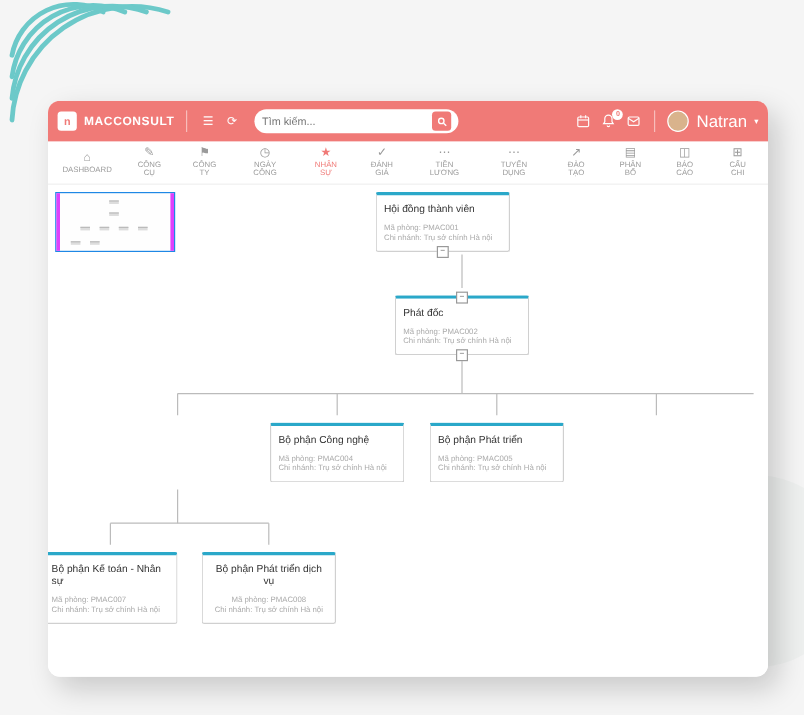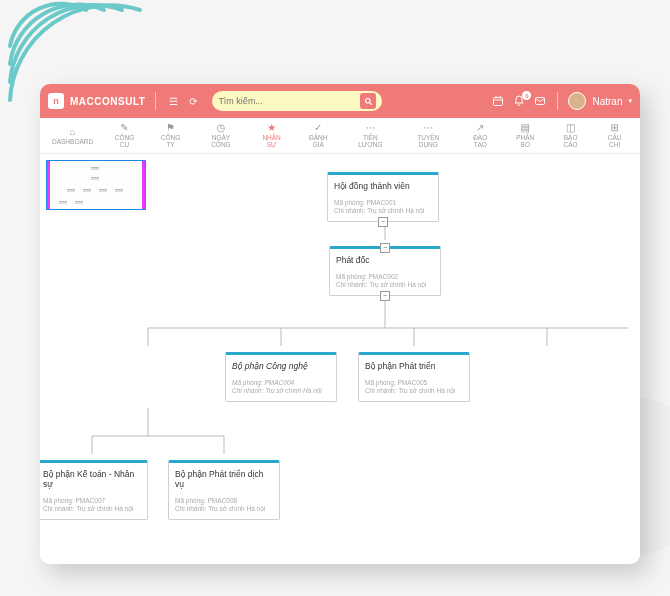--- a/index.html
+++ b/index.html
@@ -44,21 +44,21 @@
     border-radius: 3px;
     display:flex; align-items:center; justify-content:center;
     color:#f07a77; font-weight:700; font-size:9px;
   }
   .appname { font-weight: 700; letter-spacing: .5px; }
   .sep-v { width:1px; height:18px; background:rgba(255,255,255,.5); margin:0 4px; }
   .sm-ico { width:14px; display:flex; justify-content:center; color:#fff; opacity:.95; }
   .search {
     flex: 0 0 auto;
     display:flex; align-items:center;
-    background:#fef9c3; border-radius:12px;
+    background:#ffffff; border-radius:12px;
     height:20px; width:170px;
     padding:0 6px; margin-left:6px;
   }
   .search input {
     flex:1; border:none; outline:none; font-size:9px;
     background:transparent; color:#555;
   }
   .search-btn {
     width:16px; height:16px; border-radius:3px;
     background:#f07a77; display:flex; align-items:center; justify-content:center;
@@ -69,21 +69,21 @@
   .bell-badge {
     position:absolute; top:-4px; right:-4px;
     background:#fff; color:#f07a77; border-radius:50%;
     width:9px; height:9px; font-size:6px; display:flex; align-items:center; justify-content:center;
     font-weight:700;
   }
   .avatar {
     width:18px; height:18px; border-radius:50%;
     background:#d9b38c; border:1px solid #fff;
   }
-  .uname { font-size:10px; }
+  .uname { font-size:14px; }
   .caret { font-size:7px; }
 
   .navbar {
     height: 36px;
     background:#fff;
     border-bottom:1px solid #eee;
     display:flex; align-items:center;
     padding:0 6px; gap:4px;
   }
   .nav-item {
@@ -279,51 +279,51 @@
           <line x1="241" y1="174" x2="241" y2="192"></line>
           <line x1="374" y1="174" x2="374" y2="192"></line>
           <line x1="507" y1="174" x2="507" y2="192"></line>
           <line x1="108" y1="254" x2="108" y2="282"></line>
           <line x1="52" y1="282" x2="184" y2="282"></line>
           <line x1="52" y1="282" x2="52" y2="300"></line>
           <line x1="184" y1="282" x2="184" y2="300"></line>
         </g>
       </svg>
 
-      <div class="node" style="left:287px; top:6px;margin-top:12px;">
+      <div class="node" style="left:273px; top:6px;">
         <div class="ttl">Hội đồng thành viên</div>
         <div class="meta">Mã phòng: PMAC001</div>
         <div class="meta">Chi nhánh: Trụ sở chính Hà nội</div>
         <div class="collapse-btn">−</div>
       </div>
 
       <div class="node" style="left:289px; top:92px;">
         <div class="collapse-btn collapse-top">−</div>
         <div class="ttl">Phát đốc</div>
         <div class="meta">Mã phòng: PMAC002</div>
         <div class="meta">Chi nhánh: Trụ sở chính Hà nội</div>
         <div class="collapse-btn">−</div>
       </div>
 
-      <div class="node" style="left:185px; top:198px;font-style:italic;">
+      <div class="node" style="left:185px; top:198px;">
         <div class="ttl">Bộ phận Công nghệ</div>
         <div class="meta">Mã phòng: PMAC004</div>
         <div class="meta">Chi nhánh: Trụ sở chính Hà nội</div>
       </div>
       <div class="node" style="left:318px; top:198px;">
         <div class="ttl">Bộ phận Phát triển</div>
         <div class="meta">Mã phòng: PMAC005</div>
         <div class="meta">Chi nhánh: Trụ sở chính Hà nội</div>
       </div>
 
       <div class="node" style="left:-4px; top:306px;">
         <div class="ttl">Bộ phận Kế toán - Nhân sự</div>
         <div class="meta">Mã phòng: PMAC007</div>
         <div class="meta">Chi nhánh: Trụ sở chính Hà nội</div>
       </div>
-      <div class="node" style="left:128px; top:306px;">
+      <div class="node" style="left:128px; top:306px;text-align:center;">
         <div class="ttl">Bộ phận Phát triển dịch vụ</div>
         <div class="meta">Mã phòng: PMAC008</div>
         <div class="meta">Chi nhánh: Trụ sở chính Hà nội</div>
       </div>
     </div>
   </div>
 </div>
 
 </body></html>

